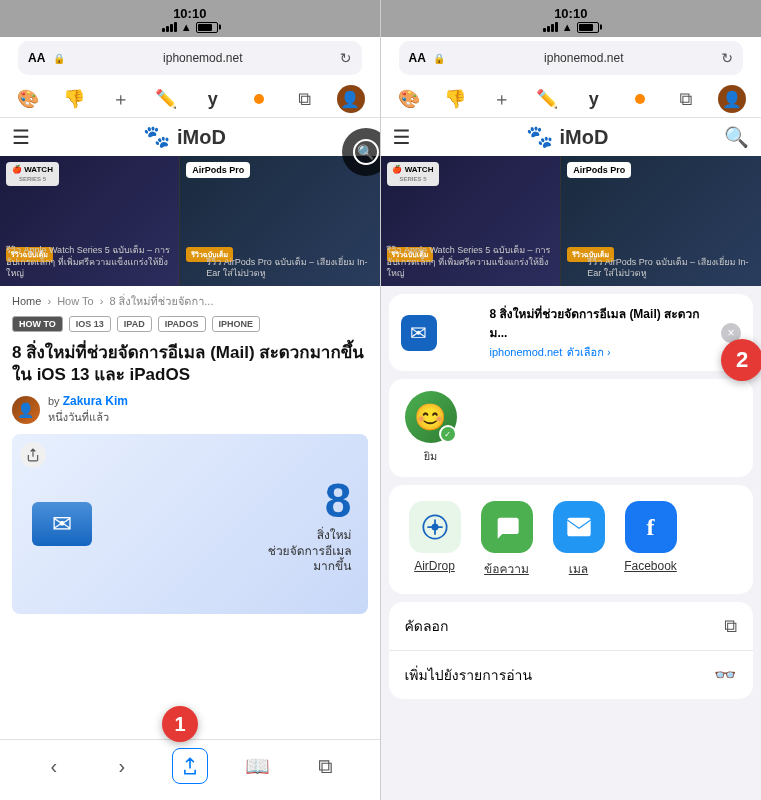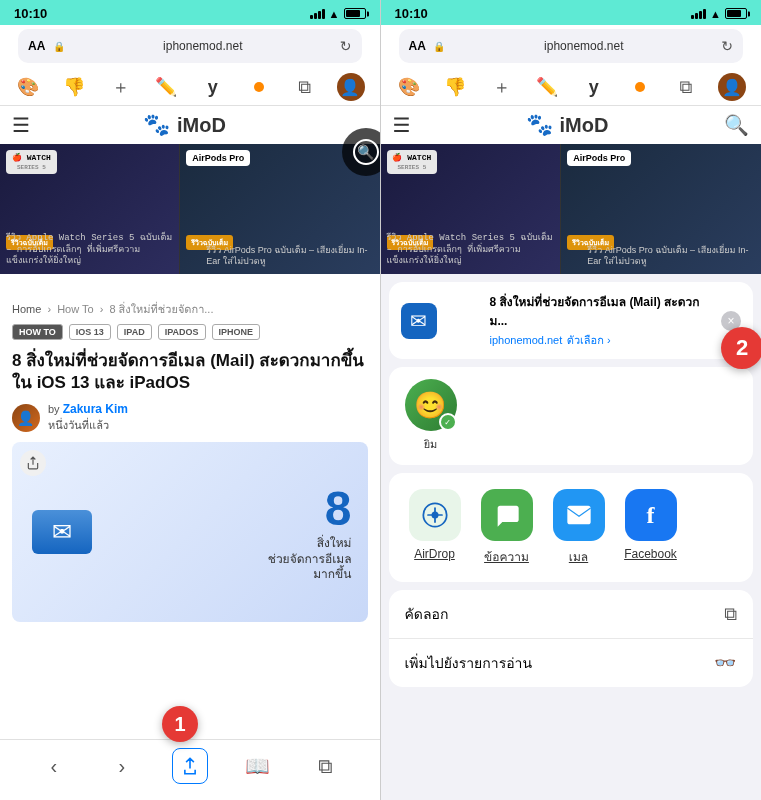--- a/index.html
+++ b/index.html
@@ -26,21 +26,22 @@
     .phone-panel.left { border-right: 1px solid #ccc; }
 
     
     .status-bar {
       display: flex;
       justify-content: space-between;
       align-items: center;
       padding: 6px 14px 4px;
       font-size: 12px;
       font-weight: 600;
-      background: #5eead4;
+      background: #a3a3a3;
+      flex-direction: column;
     }
     .status-time { font-size: 13px; font-weight: 700; }
     .status-icons { display: flex; gap: 4px; align-items: center; }
     .signal-bars { display: flex; gap: 1px; align-items: flex-end; }
     .signal-bars span {
       display: block; width: 3px; background: #000; border-radius: 1px;
     }
     .signal-bars span:nth-child(1) { height: 4px; }
     .signal-bars span:nth-child(2) { height: 6px; }
     .signal-bars span:nth-child(3) { height: 8px; }
@@ -127,21 +128,21 @@
     .banner-card {
       flex: 1;
       display: flex;
       flex-direction: column;
       justify-content: flex-end;
       padding: 6px;
       position: relative;
       overflow: hidden;
     }
     .banner-card:first-child { border-right: 1px solid #333; }
-    .banner-card-left { background: linear-gradient(135deg, #1a1a3e, #2d2d5e); font-family: Liberation Mono, monospace; }
+    .banner-card-left { background: linear-gradient(135deg, #1a1a3e, #2d2d5e); }
     .banner-card-right { background: linear-gradient(135deg, #1a2a3e, #2a3d5e); padding-left: 26px; }
     .banner-caption {
       font-size: 9px; color: #ccc; line-height: 1.3;
       position: relative; z-index: 1;
     }
 
     
     .breadcrumb {
       font-size: 11px; color: #888;
       padding: 6px 12px 2px;
@@ -346,21 +347,20 @@
       border-bottom: 1px solid #e8e8e8;
       font-size: 14px; color: #000;
     }
     .action-row:last-child { border-bottom: none; }
     .action-row-icon { font-size: 18px; color: #555; }
 
     
     .content-scroll {
       flex: 1; overflow-y: auto; overflow-x: hidden;
       padding-bottom: 80px;
-      margin-top: 20px;
     }
 
     
     .search-cursor {
       position: absolute;
       top: 128px; left: 342px;
       z-index: 100;
     }
     .search-cursor-circle {
       width: 48px; height: 48px; border-radius: 50%;

